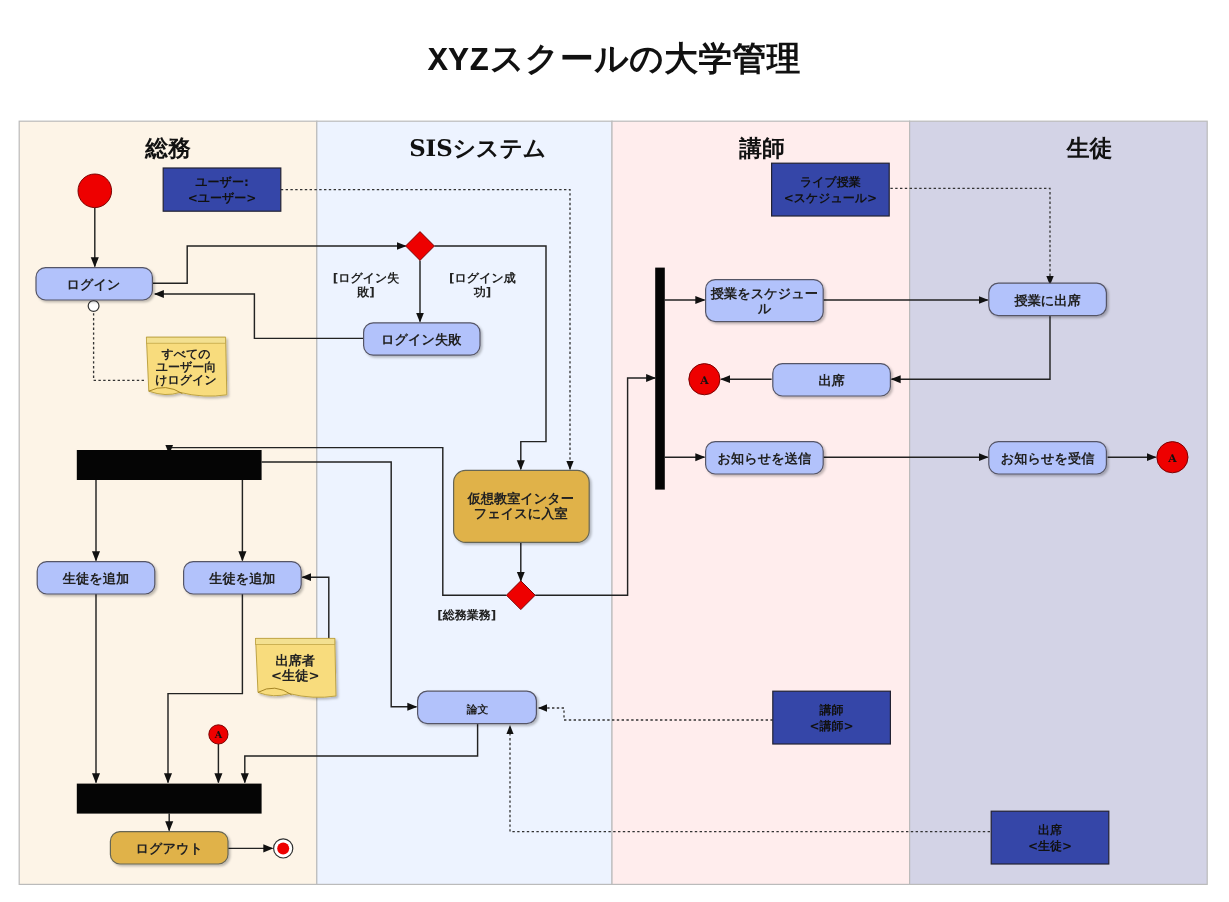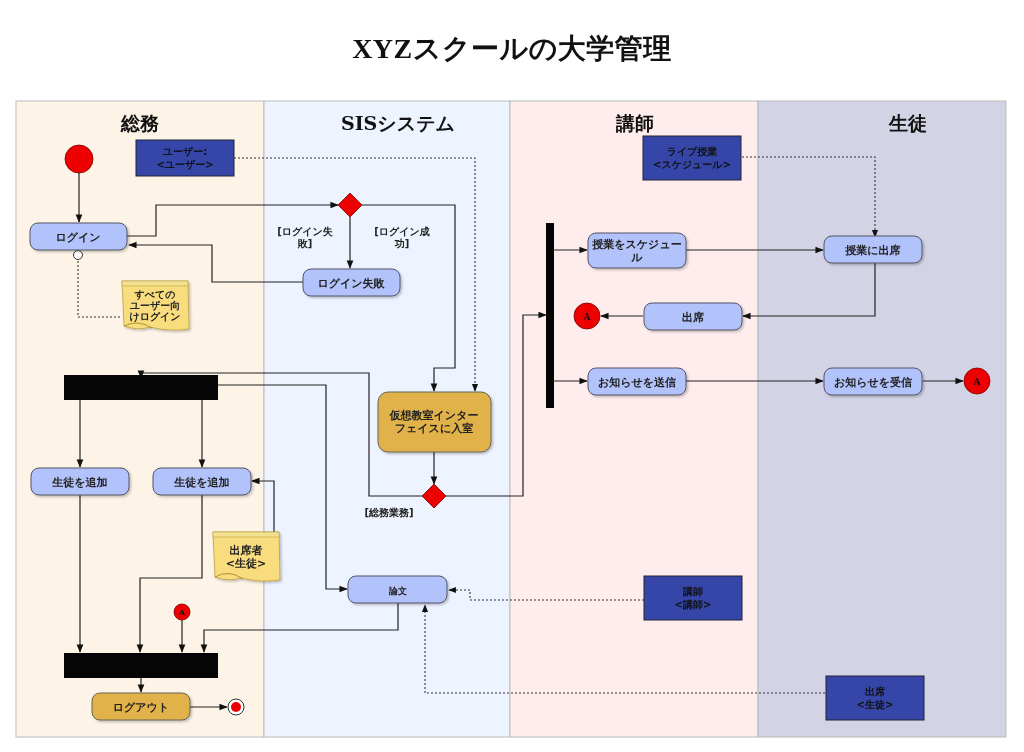--- a/index.html
+++ b/index.html
@@ -1,17 +1,17 @@
 <!DOCTYPE html>
 <html><head>
 <meta charset="utf-8">
 <style>
   html,body{margin:0;padding:0;background:#ffffff;}
   body{width:1024px;height:752px;position:relative;overflow:hidden;font-family:"DejaVu Serif",serif;}
-  #title{position:absolute;left:0;width:1024px;top:30px;text-align:center;font-size:28px;font-weight:bold;color:#111;font-family:Liberation Serif, serif;letter-spacing:0.5px;}
+  #title{position:absolute;left:0;width:1024px;top:30px;text-align:center;font-size:28px;font-weight:bold;color:#111;font-family:Liberation Mono, monospace;letter-spacing:0.5px;}
   #diagram{position:absolute;left:0;top:0;}
   svg text{font-family:"DejaVu Sans",sans-serif;}
   .lane-title{font-family:"DejaVu Serif",serif;font-size:19px;font-weight:bold;fill:#111;}
   .act-text{font-size:11px;font-weight:bold;fill:#222;}
   .obj-text{font-size:10px;font-weight:bold;fill:#111;}
   .note-text{font-size:10px;font-weight:bold;fill:#222;}
   .guard-text{font-size:10px;font-weight:bold;fill:#222;}
   .conn-text{font-family:"DejaVu Serif",serif;font-size:9px;font-weight:bold;fill:#111;}
 </style>
 </head>

